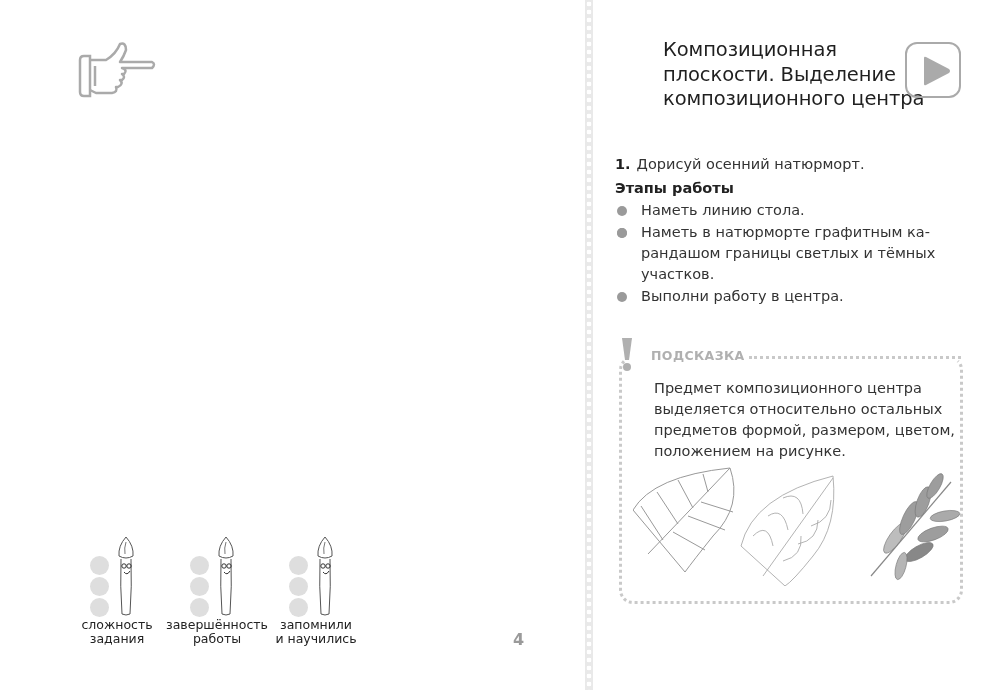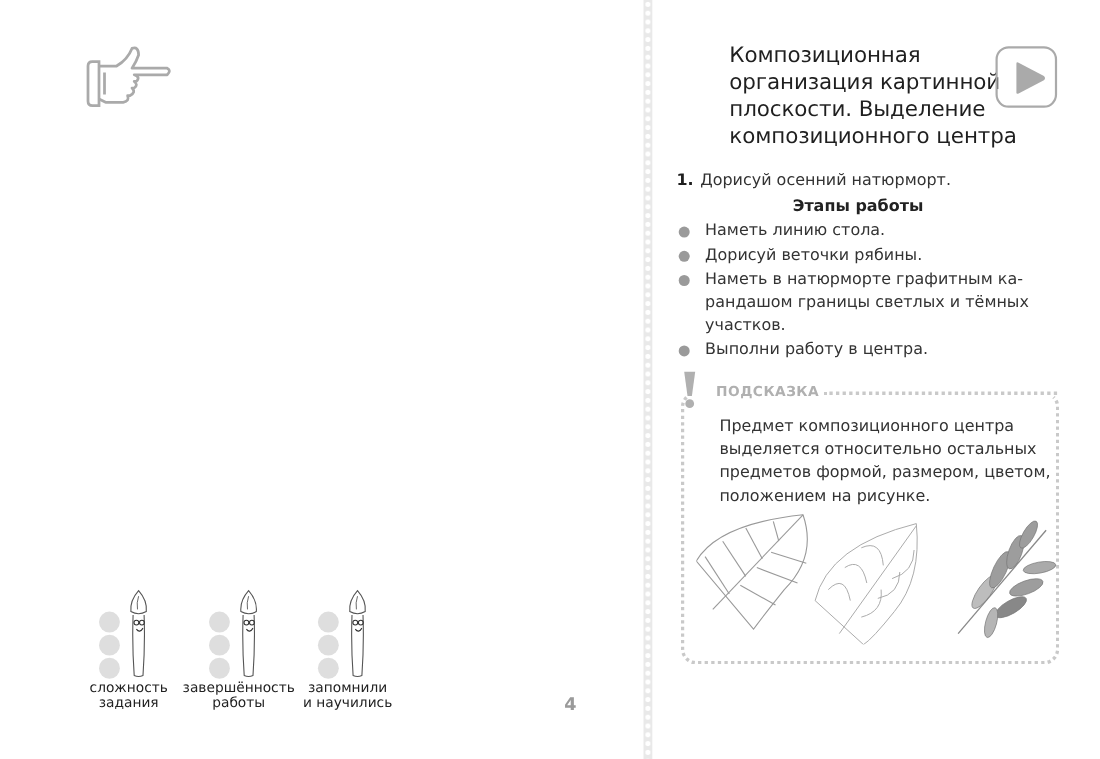--- a/index.html
+++ b/index.html
@@ -31,21 +31,21 @@
     font-size:19.5px; line-height:24.5px; color:#1f1f1f; font-weight:500; letter-spacing:-0.1px;margin-left:48px;
   }
   .play-button {
     position:absolute; left:312px; top:42px; width:56px; height:56px;
     border:2.5px solid #aaa; border-radius:12px; box-sizing:border-box;
   }
   .play-button svg { position:absolute; left:14px; top:12px; }
 
   .task { position:absolute; left:22px; top:154px; width:360px; font-size:14.5px; line-height:21px; color:#333; }
   .task .num { font-weight:bold; color:#1f1f1f; margin-right:6px; }
-  .stages-title { position:absolute; left:0; top:24px; width:330px; text-align:center; font-weight:bold; color:#222; font-size:14.5px; }
+  .stages-title { position:absolute; left:0; top:24px; width:330px; font-weight:bold; color:#222; font-size:14.5px; }
   .steps { position:absolute; left:0; top:46px; width:360px; margin:0; padding:0; list-style:none; }
   .steps li { position:relative; padding-left:26px; margin-bottom:1px; color:#333; }
   .steps li .bullet { position:absolute; left:2px; top:6px; width:10px; height:10px; border-radius:50%; background:#9a9a9a; }
 
   .hint-exclaim { position:absolute; left:27px; top:336px; width:14px; height:36px; }
   .hint-label { position:absolute; left:58px; top:348px; font-size:12.5px; font-weight:bold; color:#b0b0b0; letter-spacing:0.4px;text-align:right; }
   .hint-box {
     position:absolute; left:26px; top:356px; width:344px; height:248px; box-sizing:border-box;
     border:3px dotted #c9c9c9; border-radius:14px; border-top-color:transparent;
   }
@@ -124,37 +124,36 @@
   </div>
 
   <div class="page-num">4</div>
 </div>
 
 <div class="binding"></div>
 
 <div class="page-right">
   <div class="title">
     <div>Композиционная</div>
-    <div>организация картинной</div>
     <div>плоскости. Выделение</div>
     <div>композиционного центра</div>
   </div>
 
   <div class="play-button">
     <svg width="30" height="30" viewBox="0 0 30 30">
       <path d="M3 2 Q3 0 5 1 L28 13 Q30 15 28 17 L5 29 Q3 30 3 28 Z" fill="#aaa"></path>
     </svg>
   </div>
 
   <div class="task">
     <div><span class="num">1.</span><span>Дорисуй осенний натюрморт.</span></div>
     <div class="stages-title">Этапы работы</div>
     <ul class="steps">
       <li><span class="bullet"></span><span>Наметь линию стола.</span></li>
-      <li><span class="bullet"></span><span>Дорисуй веточки рябины.</span></li>
+      <li><span class="bullet"></span></li>
       <li style="width:318px;"><span class="bullet"></span><span>Наметь в натюрморте графитным ка-рандашом границы светлых и тёмных участков.</span></li>
       <li><span class="bullet"></span><span>Выполни работу в центра.</span></li>
     </ul>
   </div>
 
   <svg class="hint-exclaim" viewBox="0 0 14 36">
     <path d="M2 2 L12 2 L9 24 L5 24 Z" fill="#b0b0b0"></path>
     <circle cx="7" cy="31" r="4" fill="#b0b0b0"></circle>
   </svg>
   <div class="hint-label">ПОДСКАЗКА</div>

